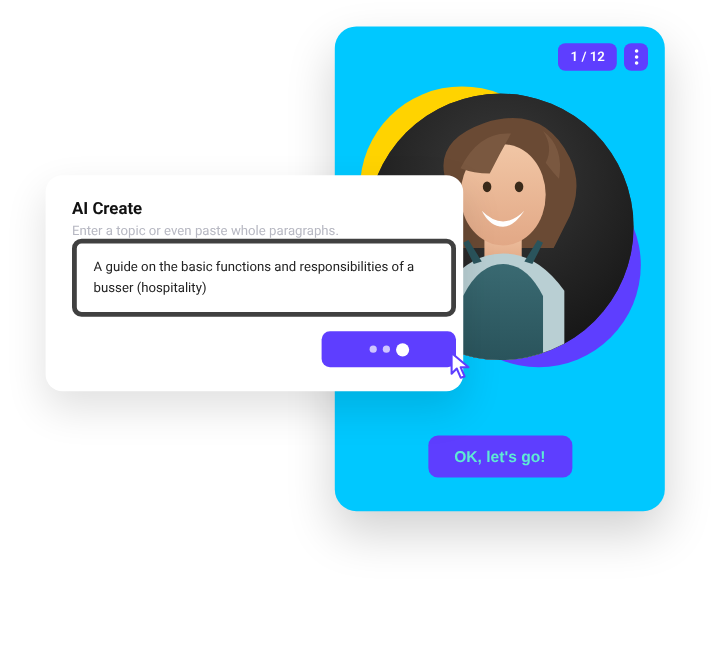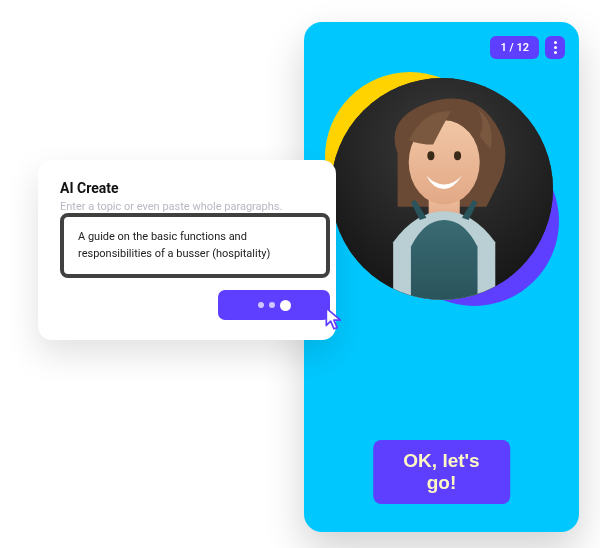--- a/index.html
+++ b/index.html
@@ -1,24 +1,24 @@
 <!DOCTYPE html>
 <html><head>
 <meta charset="utf-8">
 <style>
   * { box-sizing: border-box; margin: 0; padding: 0; }
   html, body { width: 600px; height: 548px; overflow: hidden; font-family: -apple-system, BlinkMacSystemFont, "Segoe UI", Roboto, Helvetica, Arial, sans-serif; background: #fff; }
 
   
   .phone {
     position: absolute;
-    left: 304px;
+    left: 279px;
     top: 22px;
     width: 275px;
-    height: 510px;
+    height: 404px;
     background: #00c8ff;
     border-radius: 18px;
     box-shadow: 0 18px 40px rgba(0,0,0,0.18);
     overflow: hidden;
   }
   .phone-topbar {
     position: absolute;
     top: 14px;
     right: 14px;
     display: flex;
@@ -93,35 +93,35 @@
     line-height: 1.08;
     letter-spacing: -0.5px;
   }
 
   .cta {
     position: absolute;
     bottom: 28px;
     left: 50%;
     transform: translateX(-50%);
     background: #5e3eff;
-    color: #fef9c3;
-    font-size: 19px;
+    color: #5eead4;
+    font-size: 13px;
     font-weight: 600;
     padding: 10px 22px;
     border-radius: 8px;
     border: none;
     cursor: pointer;
   }
 
   
   .card {
     position: absolute;
     left: 38px;
-    top: 160px;
-    width: 298px;
+    top: 146px;
+    width: 348px;
     background: #ffffff;
     border-radius: 14px;
     box-shadow: 0 14px 34px rgba(0,0,0,0.12);
     padding: 20px 6px 20px 22px;
   }
   .card h3 {
     font-size: 14px;
     font-weight: 700;
     color: #111;
     margin-bottom: 4px;

